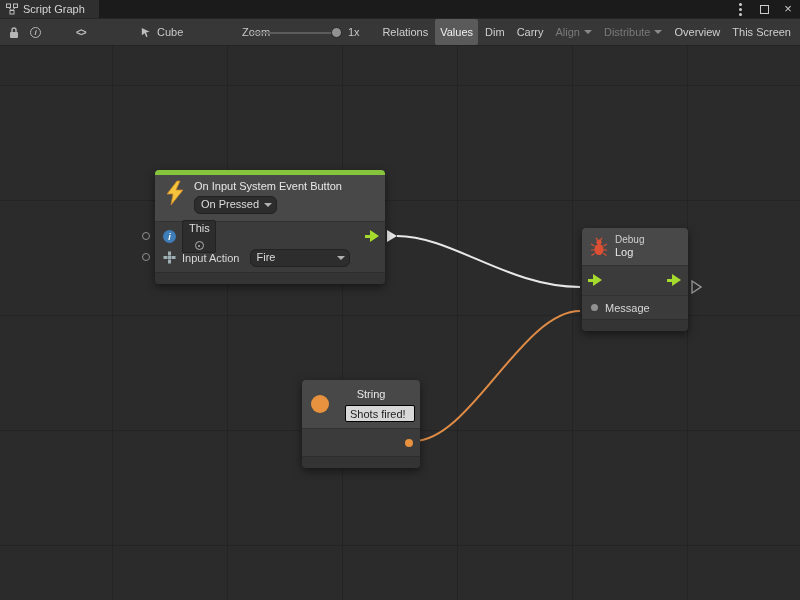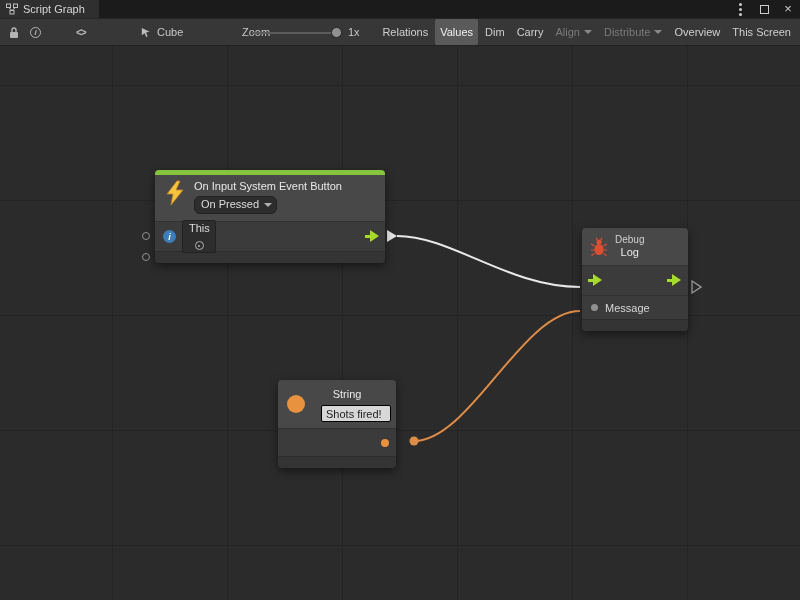--- a/index.html
+++ b/index.html
@@ -100,21 +100,21 @@
 
   
   .strip { height:5px; background:#86c43d; }
   .ev-header { display:flex; gap:7px; padding:5px 8px 7px 8px; }
   .ev-title { color:#e8e8e8; margin-bottom:4px; white-space:nowrap; }
   .row-ia { padding-right:0; }
 
   
   .dbg-header { display:flex; align-items:center; gap:7px; padding:6px 8px; }
   .dbg-cat { color:#cfcfcf; font-size:10px; line-height:12px; }
-  .dbg-name { color:#e8e8e8; font-size:11px; line-height:13px;text-align:center; }
+  .dbg-name { color:#e8e8e8; font-size:11px; line-height:13px; }
   .flow-row { height:30px; position:relative; background:#3b3b3b; border-top:1px solid #323232; }
   .msg-row  { height:24px; display:flex; align-items:center; gap:7px; padding:0 9px; background:#3b3b3b; border-top:1px solid #323232; }
 
   
   .str-header { height:48px; position:relative; }
   .str-icon { position:absolute; left:9px; top:15px; width:18px; height:18px; border-radius:50%; background:#e8923f; }
   .str-title { position:absolute; left:34px; top:8px; width:70px; text-align:center; color:#e8e8e8; }
   .str-input {
     position:absolute; left:43px; top:25px; width:70px; height:17px;
     background:#d8d8d8; color:#1d1d1d; border:1px solid #000000; border-radius:2px;
@@ -232,20 +232,27 @@
         </div>
       </div>
       <div class="n-body" style="padding:4px 0;">
         <div class="n-row">
           <span class="node-info-icon">i</span>
           <span class="pill">
             <span>This</span>
             <span class="target-glyph"></span>
           </span>
           <span class="farrow" style="right:5px; top:4px;"></span>
+        </div>
+        <div class="n-row row-ia">
+          <svg width="13" height="13" viewBox="0 0 13 13">
+            <path d="M5 0.5h3v4h-3z M5 8.5h3v4h-3z M0.5 5h4v3h-4z M8.5 5h4v3h-4z M5 5h3v3h-3z" fill="#9fb0b5"></path>
+          </svg>
+          <span>Input Action</span>
+          <span class="dd" style="width:100px; margin-left:4px;">Fire</span>
         </div>
       </div>
       <div class="n-footer"></div>
     </div>
 
     <div class="node" style="left:582px; top:182px; width:106px;">
       <div class="n-header dbg-header">
         <svg width="18" height="20" viewBox="0 0 18 20">
           <circle cx="9" cy="5" r="2.6" fill="#dd4f32"></circle>
           <ellipse cx="9" cy="12.5" rx="4.6" ry="5.6" fill="#dd4f32"></ellipse>
@@ -260,21 +267,21 @@
         <span class="farrow" style="left:6px; top:8px;"></span>
         <span class="farrow" style="right:6px; top:8px;"></span>
       </div>
       <div class="msg-row">
         <span class="mdot"></span>
         <span>Message</span>
       </div>
       <div class="n-footer"></div>
     </div>
 
-    <div class="node" style="left:278px; top:334px; width:118px;">
+    <div class="node" style="left:302px; top:334px; width:118px;">
       <div class="n-header str-header">
         <span class="str-icon"></span>
         <div class="str-title">String</div>
         <input class="str-input" type="text" value="Shots fired!" style="">
       </div>
       <div class="str-body">
         <span class="str-outdot"></span>
       </div>
       <div class="n-footer"></div>
     </div>

